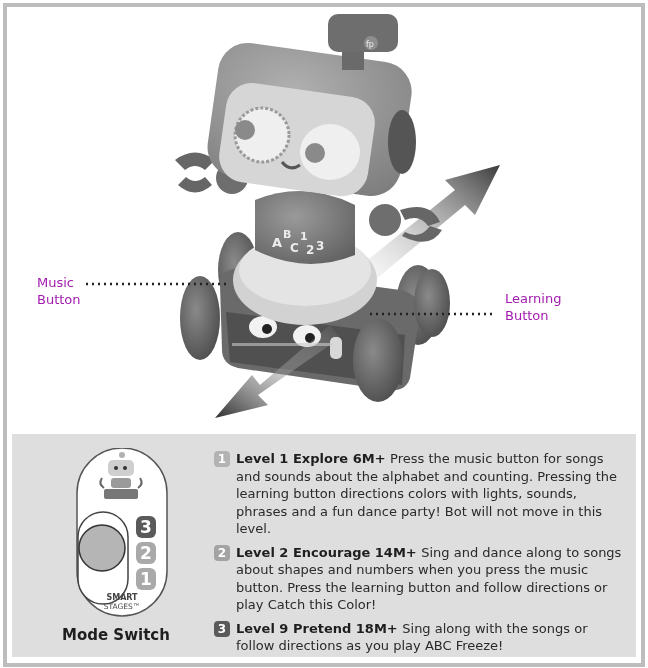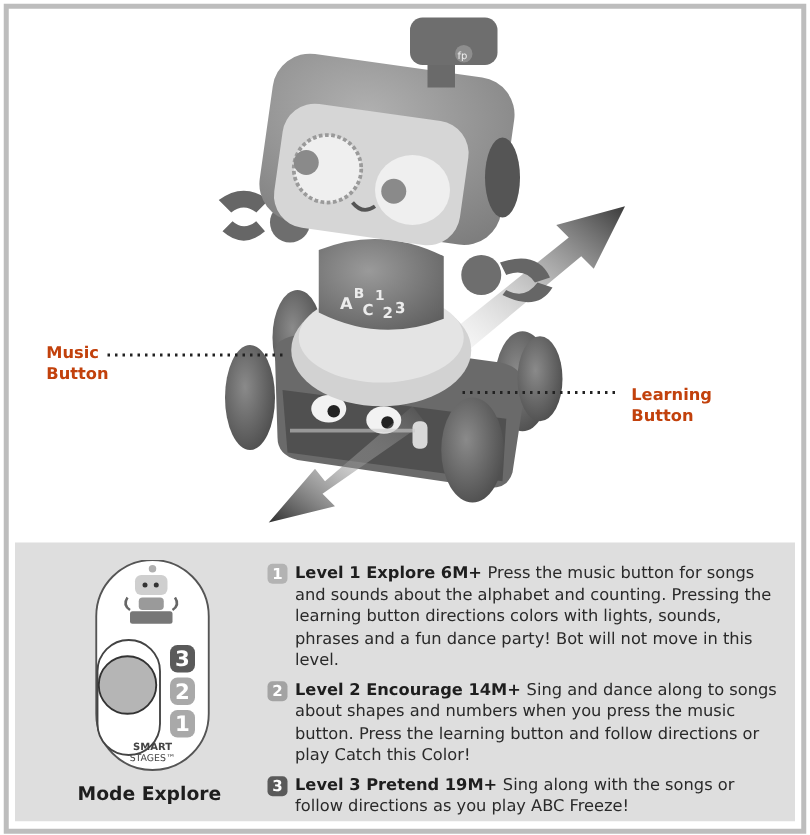--- a/index.html
+++ b/index.html
@@ -7,25 +7,25 @@
     width: 648px; height: 668px; background: #ffffff; position: relative;
     font-family: "DejaVu Sans", "Liberation Sans", sans-serif; color: #222;
     overflow: hidden;
   }
   .frame {
     position: absolute; left: 3px; top: 3px; width: 634px; height: 656px;
     border: 4px solid #bdbdbd; background: #fff;
   }
   .illustration { position: absolute; left: 0; top: 0; width: 648px; height: 430px; }
   .callout {
-    position: absolute; font-weight: bold; font-size: 13px; line-height: 17px;
-    color: #c2410c; font-family: "DejaVu Sans", sans-serif;
+    position: absolute; font-weight: normal; font-size: 13px; line-height: 17px;
+    color: #a21caf; font-family: "DejaVu Sans", sans-serif;
   }
   .callout-music { left: 37px; top: 274px; }
-  .callout-learning { left: 505px; top: 308px; }
+  .callout-learning { left: 505px; top: 290px; }
   .panel {
     position: absolute; left: 12px; top: 434px; width: 624px; height: 223px;
     background: #dedede;
   }
   .mode-col { position: absolute; left: 24px; top: 448px; width: 180px; height: 210px; }
   .mode-label {
     position: absolute; left: 62px; top: 626px; font-weight: bold; font-size: 15px;
     color: #1e1e1e;
   }
   .levels { position: absolute; left: 214px; top: 450px; width: 410px; }
@@ -159,31 +159,31 @@
   <rect x="112" y="68" width="20" height="22" rx="6" fill="#5a5a5a"></rect>
   <text x="122" y="85" text-anchor="middle" font-family="DejaVu Sans, sans-serif" font-size="17" font-weight="bold" fill="#fff">3</text>
   <rect x="112" y="94" width="20" height="22" rx="6" fill="#a9a9a9"></rect>
   <text x="122" y="111" text-anchor="middle" font-family="DejaVu Sans, sans-serif" font-size="17" font-weight="bold" fill="#fff">2</text>
   <rect x="112" y="120" width="20" height="22" rx="6" fill="#a9a9a9"></rect>
   <text x="122" y="137" text-anchor="middle" font-family="DejaVu Sans, sans-serif" font-size="17" font-weight="bold" fill="#fff">1</text>
   <text x="98" y="152" text-anchor="middle" font-family="DejaVu Sans, sans-serif" font-size="8" font-weight="bold" fill="#444">SMART</text>
   <text x="98" y="161" text-anchor="middle" font-family="DejaVu Sans, sans-serif" font-size="7.5" fill="#444">STAGES™</text>
 </svg>
 
-<div class="mode-label">Mode Explore</div>
+<div class="mode-label">Mode Switch</div>
 
 <div class="levels">
   <div class="level">
     <span class="num" style="background:#b3b3b3">1</span>
     <span class="title">Level 1 Explore 6M+ </span>
     <span>Press the music button for songs and sounds about the alphabet and counting. Pressing the learning button directions colors with lights, sounds, phrases and a fun dance party! Bot will not move in this level.</span>
   </div>
   <div class="level">
     <span class="num" style="background:#a3a3a3">2</span>
     <span class="title">Level 2 Encourage 14M+ </span>
     <span>Sing and dance along to songs about shapes and numbers when you press the music button. Press the learning button and follow directions or play Catch this Color!</span>
   </div>
   <div class="level">
     <span class="num" style="background:#5a5a5a">3</span>
-    <span class="title">Level 3 Pretend 19M+ </span>
+    <span class="title">Level 9 Pretend 18M+ </span>
     <span>Sing along with the songs or follow directions as you play ABC Freeze!</span>
   </div>
 </div>
 
 </body></html>

